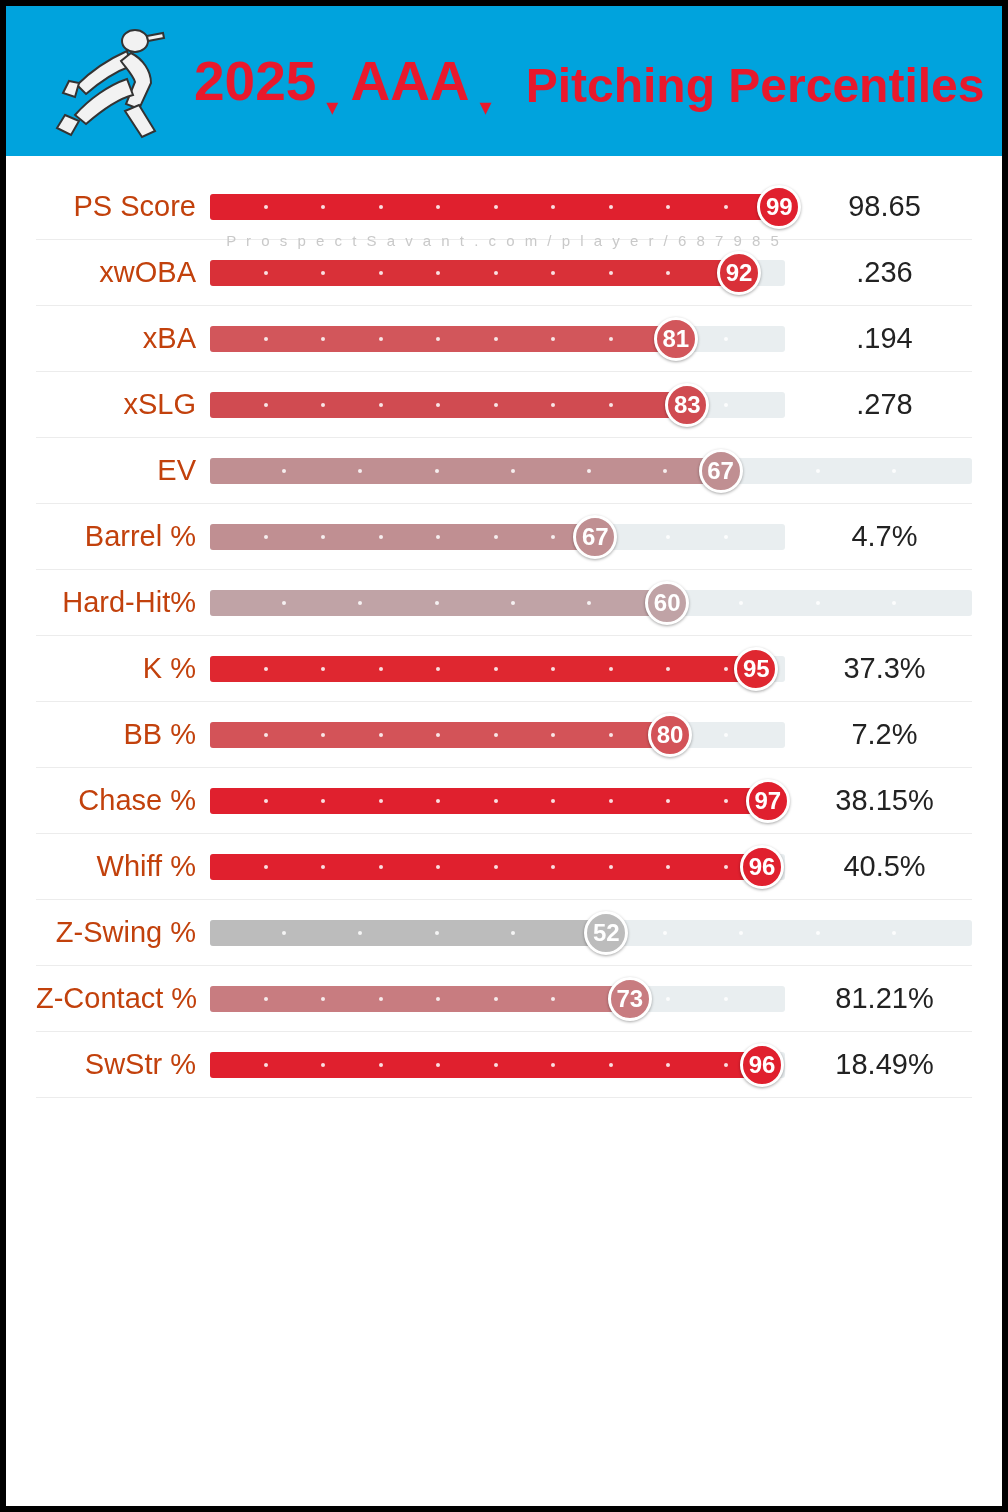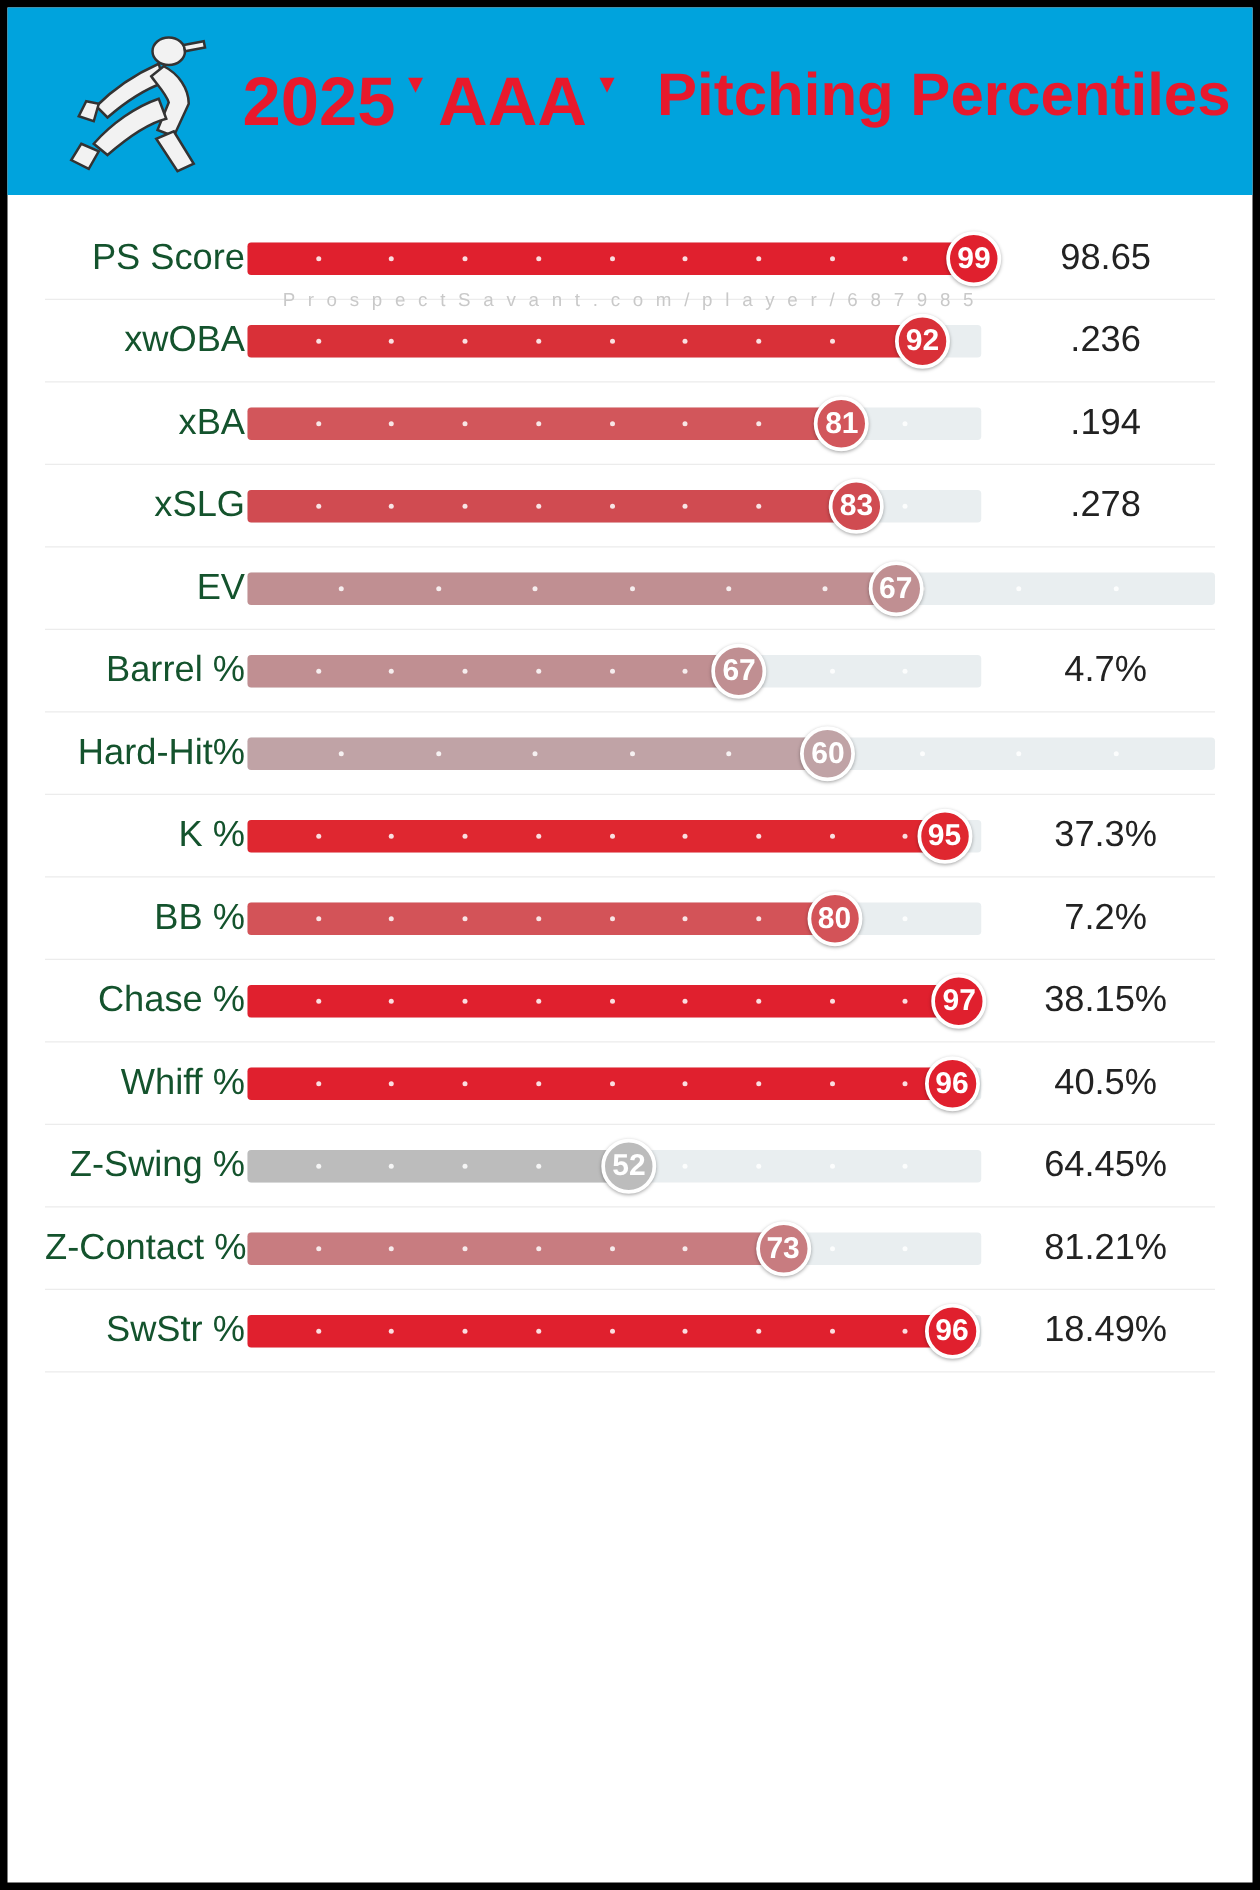--- a/index.html
+++ b/index.html
@@ -36,21 +36,21 @@
     width: 150px;
     height: 130px;
     margin-left: 28px;
     flex: none;
     display: flex;
     align-items: center;
     justify-content: center;
   }
   .title-wrap {
     display: flex;
-    align-items: flex-start;
+    align-items: flex-end;
     gap: 0px;
     margin-left: 10px;
   }
   .title-main {
     color: #e8192c;
     font-size: 55px;
     font-weight: bold;
     letter-spacing: 0px;
   }
   .caret {
@@ -79,23 +79,23 @@
     display: flex;
     align-items: center;
     border-bottom: 1px solid #ececec;
   }
   .row:first-child {
     border-top: 0;
   }
   .label {
     width: 160px;
     text-align: right;
-    padding-right: 2px;
+    padding-right: 14px;
     font-size: 29px;
-    color: #14532d;
+    color: #c2410c;
     flex: none;
     white-space: nowrap;
   }
   .bar-area {
     position: relative;
     flex: 1;
     height: 36px;
     display: flex;
     align-items: center;
   }
@@ -450,21 +450,20 @@
             <span></span>
             <span></span>
             <span></span>
             <span></span>
             <span></span>
             <span></span>
             <span></span>
           </div>
           <div class="bubble" style="left: 52%; background: rgb(188, 188, 188);">52</div>
         </div>
-        <div class="value">64.45%</div>
       </div>
       <div class="row">
         <div class="label">Z-Contact %</div>
         <div class="bar-area">
           <div class="track"></div>
           <div class="fill" style="width: 73%; background: rgb(200, 124, 128);"></div>
           <div class="ticks">
             <span></span>
             <span></span>
             <span></span>

